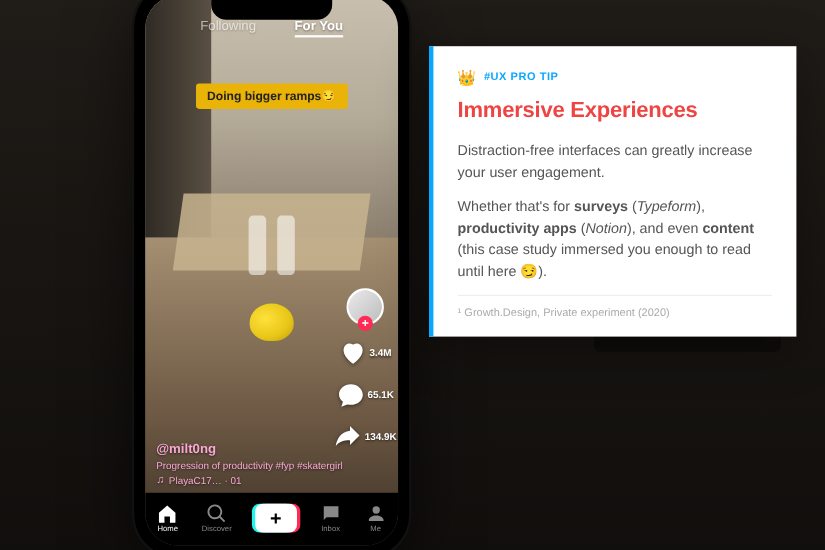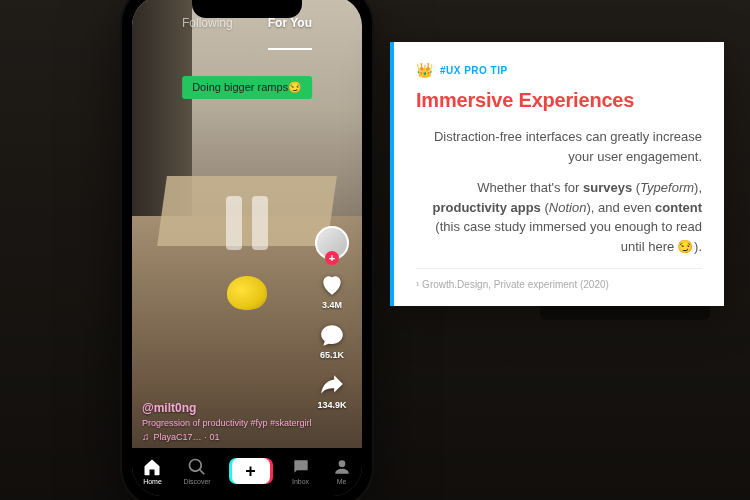--- a/index.html
+++ b/index.html
@@ -101,31 +101,31 @@
     top: 20px; left: 0; right: 0;
     display:flex;
     justify-content:center;
     gap:35px;
     font-size:12px;
     color:#fff;
     z-index:5;
     text-shadow:0 1px 2px rgba(0,0,0,0.4);
   }
   .feed-tabs .dim { opacity:0.6; font-weight:400;}
-  .feed-tabs .active { font-weight:700; border-bottom:2px solid #fff; padding-bottom:18px;}
+  .feed-tabs .active { font-weight:700; border-bottom:2px solid #fff; padding-bottom:2px;}
 
   .caption-chip {
     position:absolute;
     top:80px;
     left:50%;
     transform:translateX(-50%);
-    background:#22c55e;
+    background:#eab308;
     color:#222;
     font-size:11px;
-    font-weight:400;
+    font-weight:700;
     padding:5px 10px;
     border-radius:3px;
     white-space:nowrap;
     z-index:5;
   }
 
   .pause-overlay {
     position:absolute;
     top:200px; left:50%;
     transform:translateX(-50%);
@@ -166,21 +166,21 @@
     transform:translateX(-50%);
     width:14px;height:14px;
     background:#fe2c55;
     color:#fff;
     border-radius:50%;
     font-size:11px;
     line-height:14px;
     text-align:center;
     font-weight:700;
   }
-  .rail-item { display:flex; flex-direction:column; align-items:center; gap:2px;}
+  .rail-item { display:flex; flex-direction:row; align-items:center; gap:2px;}
   .rail-item svg { width:26px; height:26px; fill:#fff; filter:drop-shadow(0 1px 2px rgba(0,0,0,0.5));}
   .rail-count { font-size:9px; font-weight:600; text-shadow:0 1px 2px rgba(0,0,0,0.6);}
 
   .meta {
     position:absolute;
     left:10px; right:48px; bottom:54px;
     color:#f9a8d4;
     z-index:5;
     text-shadow:0 1px 2px rgba(0,0,0,0.6);
   }
@@ -243,21 +243,21 @@
     display:flex; align-items:center; gap:6px;
   }
   .tip-kicker .emoji { font-size:14px; }
   .tip-title {
     font-size:20px;
     font-weight:700;
     color:#ef4444;
     margin-bottom:12px;
     letter-spacing:-0.2px;
   }
-  .tip-card p { margin-bottom:12px;text-align:right; }
+  .tip-card p { margin-bottom:12px; }
   .ref {
     font-size:10px;
     color:#aaa;
     border-top:1px solid #eee;
     padding-top:8px;
     margin-top:4px;
   }
   sup { font-size:0.7em; }
 </style>
 </head>

